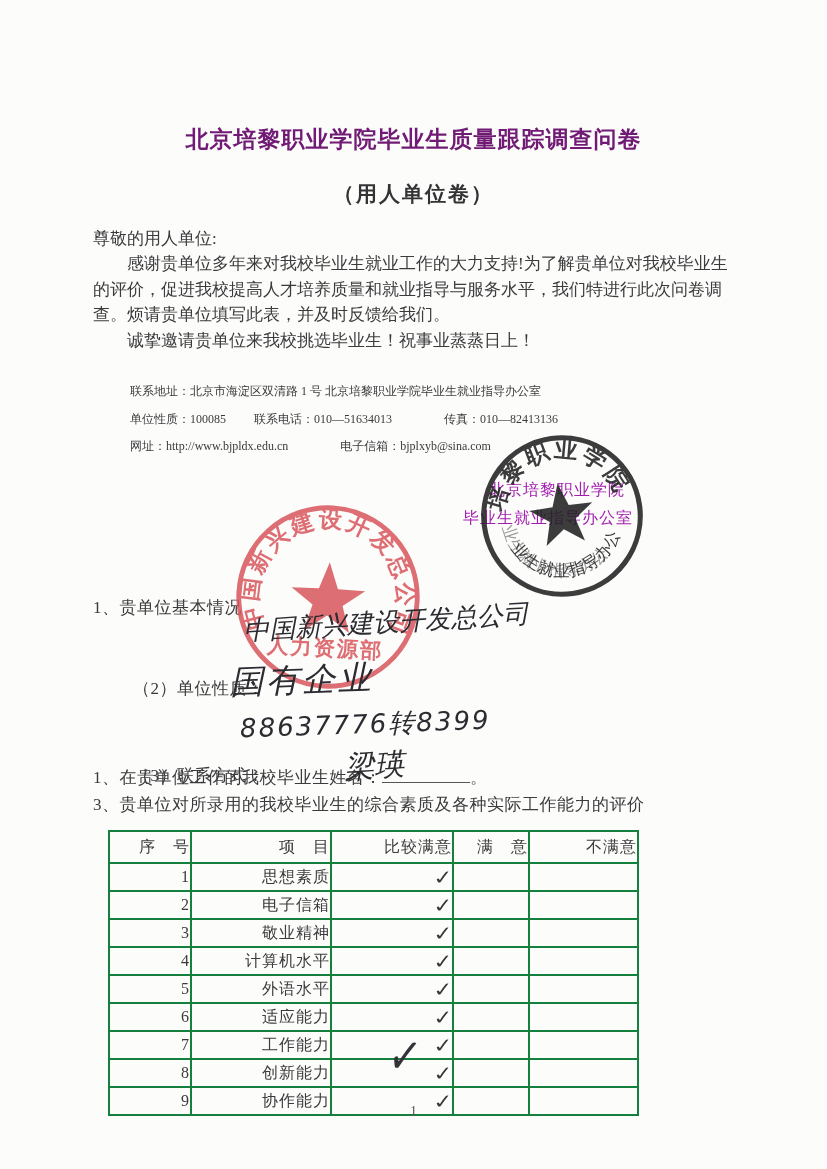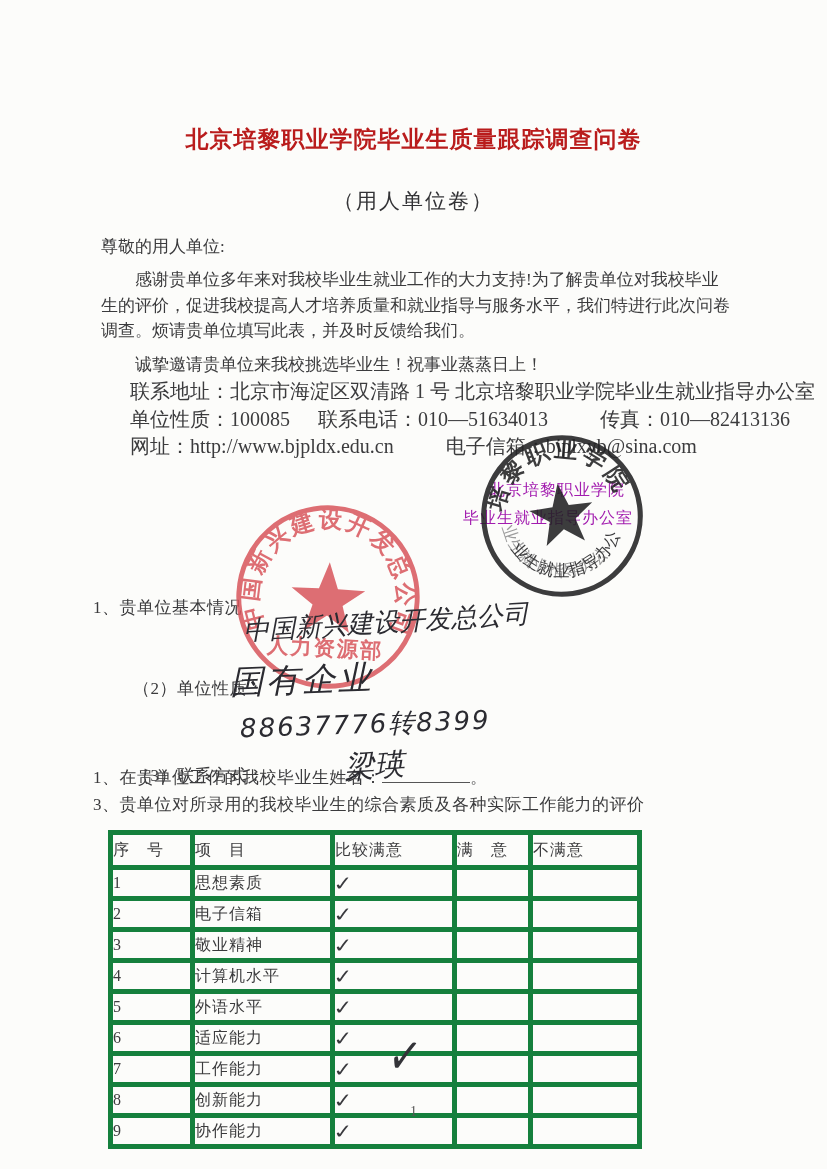--- a/index.html
+++ b/index.html
@@ -6,51 +6,51 @@
   .page{
     position:relative;width:827px;height:1169px;margin:0 auto;
     background:#fcfcfa;overflow:hidden;
     font-family:"Liberation Serif","DejaVu Serif",serif;
     color:#3b3b3d;
   }
   .abs{position:absolute;}
   .title{
     width:827px;top:124px;left:0;text-align:center;
     font-family:"Liberation Sans","DejaVu Sans",sans-serif;
-    font-weight:bold;font-size:23px;letter-spacing:1px;color:#b91c1c;
+    font-weight:bold;font-size:23px;letter-spacing:1px;color:#701a75;
   }
   .subtitle{
-    width:827px;top:187px;left:0;text-align:center;
+    width:827px;top:180px;left:0;text-align:center;
     font-family:"Liberation Sans","DejaVu Sans",sans-serif;
-    font-weight:normal;font-size:21px;letter-spacing:2px;color:#333336;
+    font-weight:bold;font-size:21px;letter-spacing:2px;color:#333336;
   }
   .letter{left:93px;top:226px;width:650px;font-size:17px;line-height:25.4px;}
-  .letter p{margin:8px;}
+  .letter p{margin:0;}
   .letter p.ind{text-indent:2em;}
-  .contact{left:130px;top:378px;width:640px;font-size:20px;line-height:27.5px;white-space:nowrap;}
+  .contact{left:130px;top:378px;width:640px;font-size:12px;line-height:27.5px;white-space:nowrap;}
   .gap-m{display:inline-block;width:28px;}
   .gap-l{display:inline-block;width:52px;}
   .sig-line{font-size:16px;letter-spacing:1px;color:#a21caf;}
   .heading{font-size:17px;letter-spacing:0.5px;}
   .item-line{font-size:17px;letter-spacing:0.5px;}
   .hand{
     font-family:"DejaVu Sans","Liberation Sans",sans-serif;
     font-style:italic;color:#2b2b31;z-index:6;white-space:nowrap;
   }
   .hand-company{left:243px;top:605px;font-size:26px;letter-spacing:0px;transform:rotate(-3.5deg);}
   .hand-nature{left:230px;top:658px;font-size:33px;letter-spacing:3px;transform:rotate(-2deg);}
   .hand-phone{left:240px;top:707px;font-size:26px;letter-spacing:2px;transform:rotate(-2deg);}
   .hand-name{left:344px;top:746px;font-size:30px;transform:rotate(-4deg);}
   .name-underline{display:inline-block;width:88px;border-bottom:1.5px solid #555;height:14px;}
   .eval-table{
     left:108px;top:830px;border-collapse:collapse;table-layout:fixed;
     font-size:16px;color:#3b3b3d;
   }
   .eval-table td,.eval-table th{
-    border:5px solid #15803d;font-weight:normal;text-align:left;
+    border:2px solid #15803d;font-weight:normal;text-align:right;
     padding:0;letter-spacing:1px;
   }
   .eval-table thead th{height:30px;}
   .eval-table tbody td{height:26px;}
   .check{
     display:inline-block;font-family:"DejaVu Sans",sans-serif;
     font-size:19px;color:#3a3a3e;transform:rotate(-6deg) scaleX(1.25);
   }
   .big-check{
     left:383px;top:1026px;font-family:"DejaVu Sans",sans-serif;

